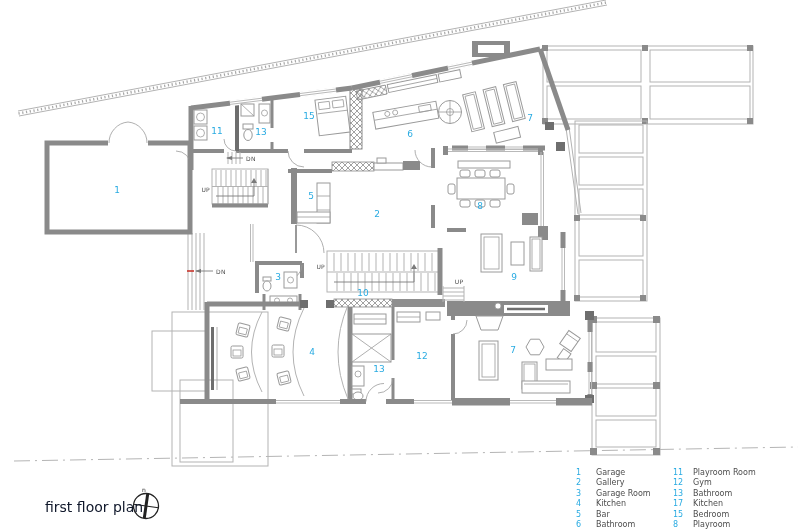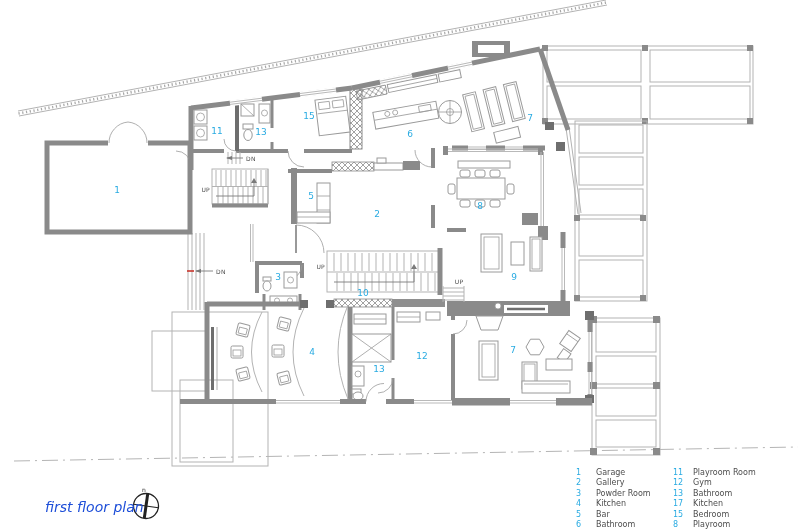--- a/index.html
+++ b/index.html
@@ -14,21 +14,21 @@
   .win{stroke:#b9b9b9;stroke-width:1;fill:none;}
   .furn{stroke:#9a9a9a;stroke-width:1;fill:#fff;}
   .furn2{stroke:#9a9a9a;stroke-width:0.8;fill:none;}
   .dark{fill:#6e6e6e;}
   .gray{fill:#8a8a8a;}
   .rn{font-size:9px;fill:#29abe2;text-anchor:middle;}
   .ann{font-size:6px;fill:#4a4a4a;letter-spacing:.3px;}
   .arrow{stroke:#7a7a7a;stroke-width:.9;fill:none;}
   .ahead{fill:#7a7a7a;}
   
-  .title{position:absolute;left:45px;top:499px;font-size:14px;color:#1d4ed8;font-style:italic;}
+  .title{position:absolute;left:45px;top:499px;font-size:14px;color:#0f172a;}
   .legend{position:absolute;left:576px;top:468px;font-size:8px;line-height:10.45px;}
   .lcol{position:absolute;top:0;white-space:nowrap;}
   .lcol.c0{left:0;}
   .lcol.c1{left:97px;}
   .lrow .lnum{display:inline-block;width:20px;color:#29abe2;}
   .lrow .lname{color:#4d4d4d;}
 </style>
 </head>
 <body>
 
@@ -439,21 +439,21 @@
     <text x="144" y="492" font-size="6" fill="#222" text-anchor="middle">n</text>
   </g>
 </svg>
 
 <div class="title">first floor plan</div>
 
 <div class="legend">
   <div class="lcol c0">
         <div class="lrow"><span class="lnum">1</span><span class="lname">Garage</span></div>
         <div class="lrow"><span class="lnum">2</span><span class="lname">Gallery</span></div>
-        <div class="lrow"><span class="lnum">3</span><span class="lname">Powder Room</span></div>
+        <div class="lrow"><span class="lnum">3</span><span class="lname">Garage Room</span></div>
         <div class="lrow"><span class="lnum">4</span><span class="lname">Kitchen</span></div>
         <div class="lrow"><span class="lnum">5</span><span class="lname">Bar</span></div>
         <div class="lrow"><span class="lnum">6</span><span class="lname">Bathroom</span></div>
       </div>
   <div class="lcol c1">
         <div class="lrow"><span class="lnum">11</span><span class="lname">Playroom Room</span></div>
         <div class="lrow"><span class="lnum">12</span><span class="lname">Gym</span></div>
         <div class="lrow"><span class="lnum">13</span><span class="lname">Bathroom</span></div>
         <div class="lrow"><span class="lnum">17</span><span class="lname">Kitchen</span></div>
         <div class="lrow"><span class="lnum">15</span><span class="lname">Bedroom</span></div>

